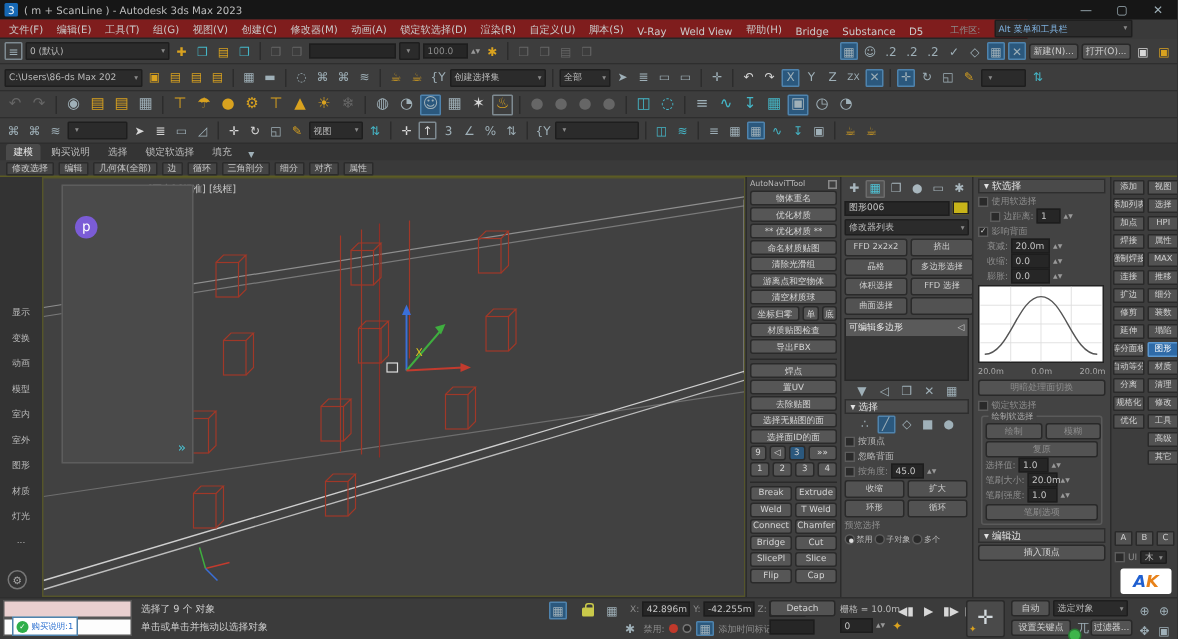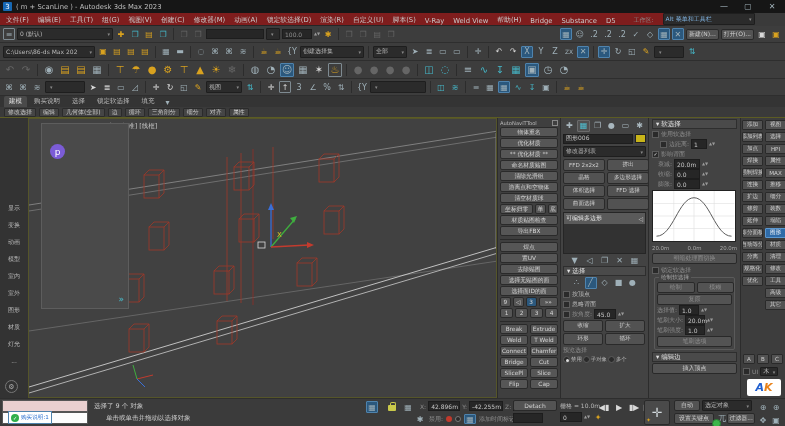--- a/index.html
+++ b/index.html
@@ -695,21 +695,21 @@
   </div>
 
   <div class="abs" style="top:398px;left:0;width:785px;height:28px;background:#3b3b3b;border-top:1px solid #2e2e2e">
     <div style="position:absolute;left:2px;top:1px;width:86px;height:12px;background:#e9cfcf;border:1px solid #555"></div>
     <div style="position:absolute;left:2px;top:13px;width:86px;height:12px;background:#fdfdfd;border:1px solid #555"></div>
     <div class="row" style="position:absolute;left:8px;top:12px;height:13px;background:#fff;border:1px solid #4f83ad;padding:0 2px;gap:2px">
       <span style="width:8px;height:8px;border-radius:50%;background:#2fae4a;color:#fff;font-size:5px;display:inline-flex;align-items:center;justify-content:center;flex:none">✓</span>
       <span style="font-size:5.6px;color:#2a6fd0;white-space:nowrap">购买说明:1</span>
     </div>
     <span style="position:absolute;left:94px;top:3px;font-size:6.5px;color:#cfcfcf">选择了 9 个 对象</span>
-    <span style="position:absolute;left:106px;top:15px;font-size:6.5px;color:#cfcfcf">单击或单击并拖动以选择对象</span>
+    <span style="position:absolute;left:94px;top:15px;font-size:6.5px;color:#cfcfcf">单击或单击并拖动以选择对象</span>
 
     <span class="i on" style="position:absolute;left:366px;top:2px">▦</span>
     <span class="lock" style="position:absolute;left:388px;top:3px"></span>
     <span class="i" style="position:absolute;left:402px;top:2px">▦</span>
     <div class="row" style="position:absolute;left:420px;top:2px">
       <span class="dlbl">X:</span>
         <span class="fld" style="width:32px">42.896m</span>
       <span class="dlbl">Y:</span>
         <span class="fld" style="width:34px">-42.255m</span>
       <span class="dlbl">Z:</span>

